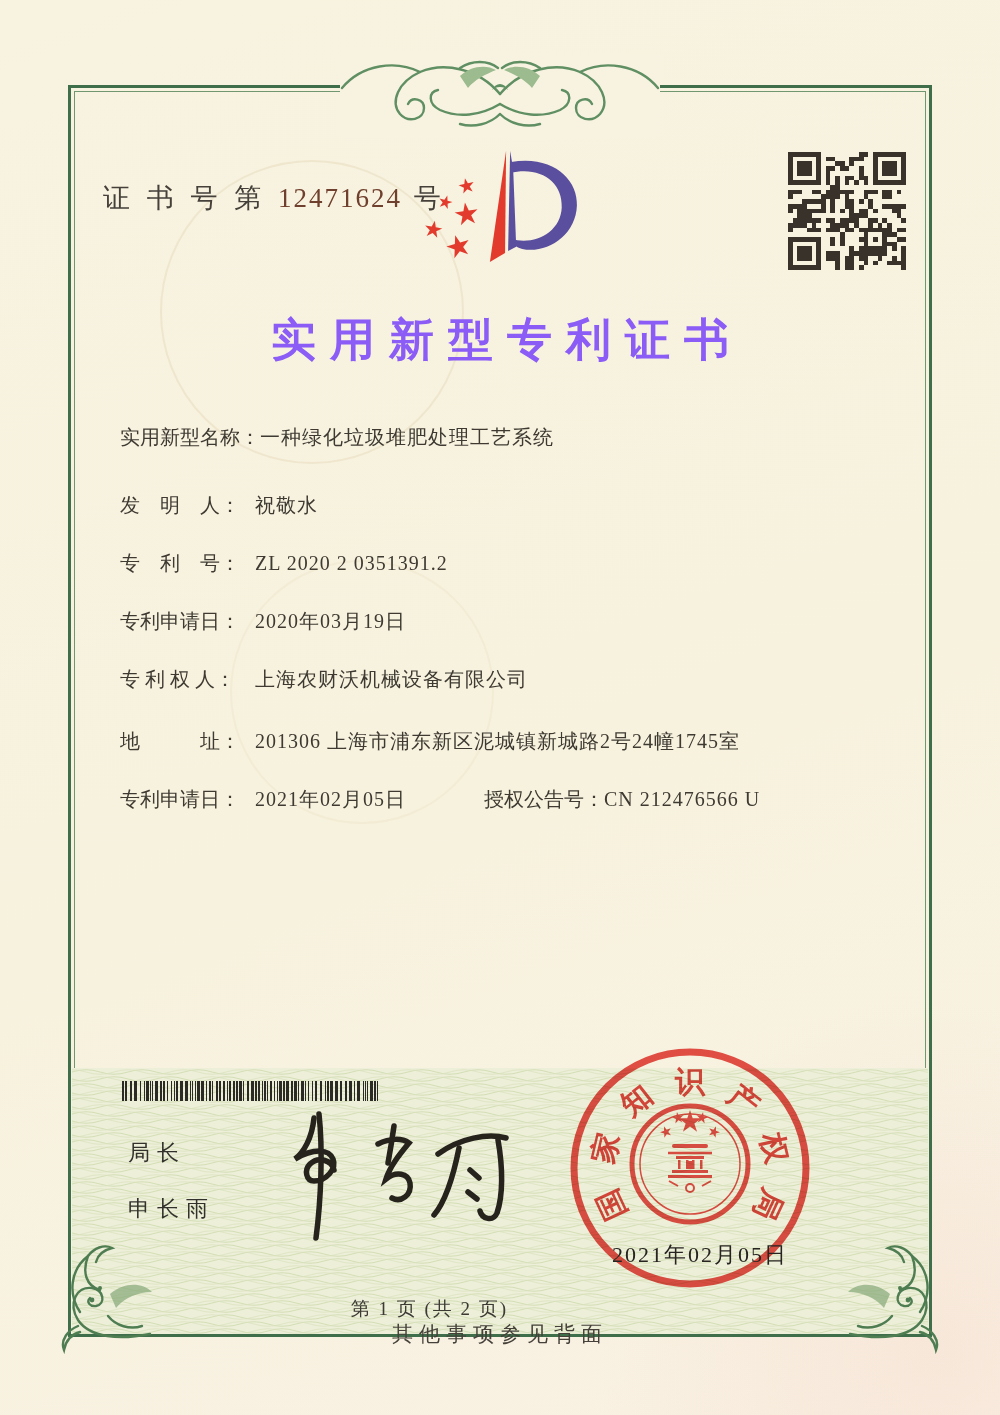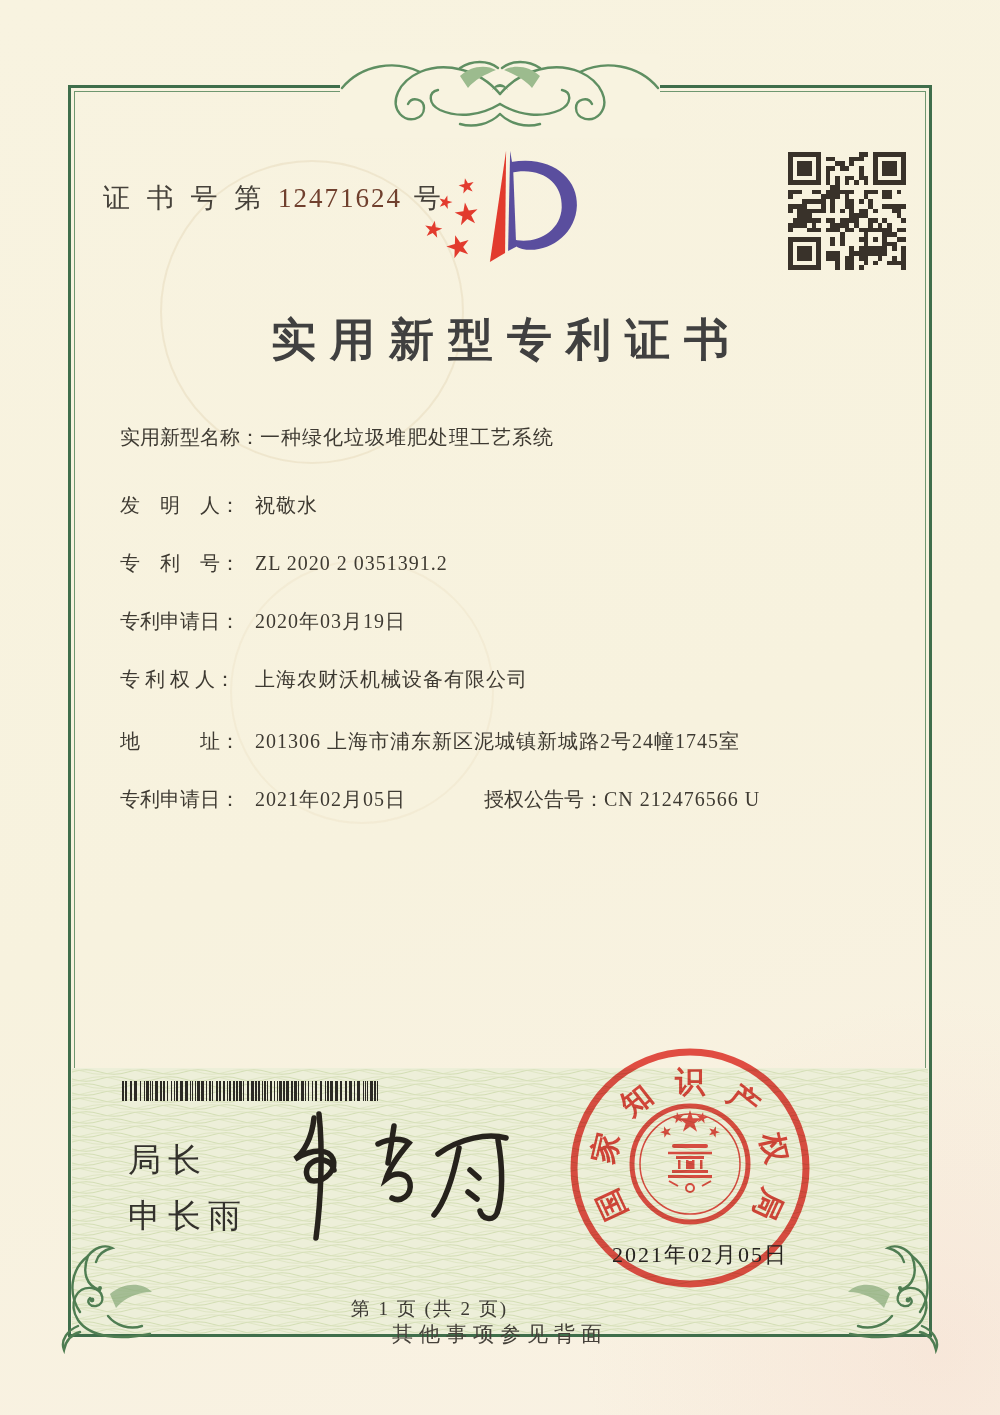--- a/index.html
+++ b/index.html
@@ -14,32 +14,32 @@
   .watermark{position:absolute;left:160px;top:160px;width:300px;height:300px;
              border:2px solid #e4d7b8;border-radius:50%;opacity:.45;}
   .watermark2{position:absolute;left:230px;top:560px;width:260px;height:260px;
              border:2px solid #eadfc4;border-radius:50%;opacity:.35;}
   .certno{position:absolute;left:103px;top:156px;font-size:27px;color:#45413a;
           letter-spacing:5px;white-space:pre;margin-top:24px;}
   .certno .num{color:#70402e;letter-spacing:2px;}
   .logo{position:absolute;left:413px;top:146px;width:172px;height:138px;}
   .qr{position:absolute;left:788px;top:152px;width:118px;height:118px;}
   .title{position:absolute;left:0;top:310px;width:1000px;text-align:center;
-         font-size:45px;font-weight:600;color:#404040;letter-spacing:14px;padding-left:14px;box-sizing:border-box;}
+         font-size:45px;font-weight:600;color:#8b5cf6;letter-spacing:14px;padding-left:14px;box-sizing:border-box;}
   .frow{position:absolute;left:120px;font-size:20px;color:#3e3a32;white-space:pre;}
   .flabel{display:inline-block;min-width:135px;white-space:pre;}
   .fvalue{letter-spacing:1px;}
   .grantpair2{margin-left:78px;}
   .bodytext{position:absolute;left:120px;top:838px;width:762px;font-size:20px;
             line-height:37px;color:#3b3831;text-align:justify;}
   .bodytext p{margin:0;text-indent:2em;}
   .band{position:absolute;left:72px;top:1068px;width:856px;height:266px;background:#edefd9;}
   .barcode{position:absolute;left:122px;top:1081px;width:262px;height:20px;}
   .director{position:absolute;left:128px;font-family:"Liberation Sans","DejaVu Sans",sans-serif;
-            font-size:33px;color:#33312c;letter-spacing:7px;}
+            font-size:22px;color:#33312c;letter-spacing:7px;}
   .sig{position:absolute;left:262px;top:1108px;width:255px;height:140px;}
   .seal{position:absolute;left:558px;top:1038px;width:264px;height:264px;
         mix-blend-mode:multiply;opacity:.92;}
   .sealdate{position:absolute;left:590px;top:1240px;width:220px;text-align:center;
             font-size:22px;color:#262320;letter-spacing:2px;white-space:pre;}
   .pageind{position:absolute;left:0;top:1296px;width:859px;text-align:center;
            font-size:19px;color:#3c3a33;letter-spacing:2px;}
   .backnote{position:absolute;left:0;top:1320px;width:1000px;text-align:center;
             font-size:21px;color:#45413a;letter-spacing:6px;}
   .toporn{position:absolute;left:340px;top:54px;width:320px;height:84px;background:#f8f3e0;}

